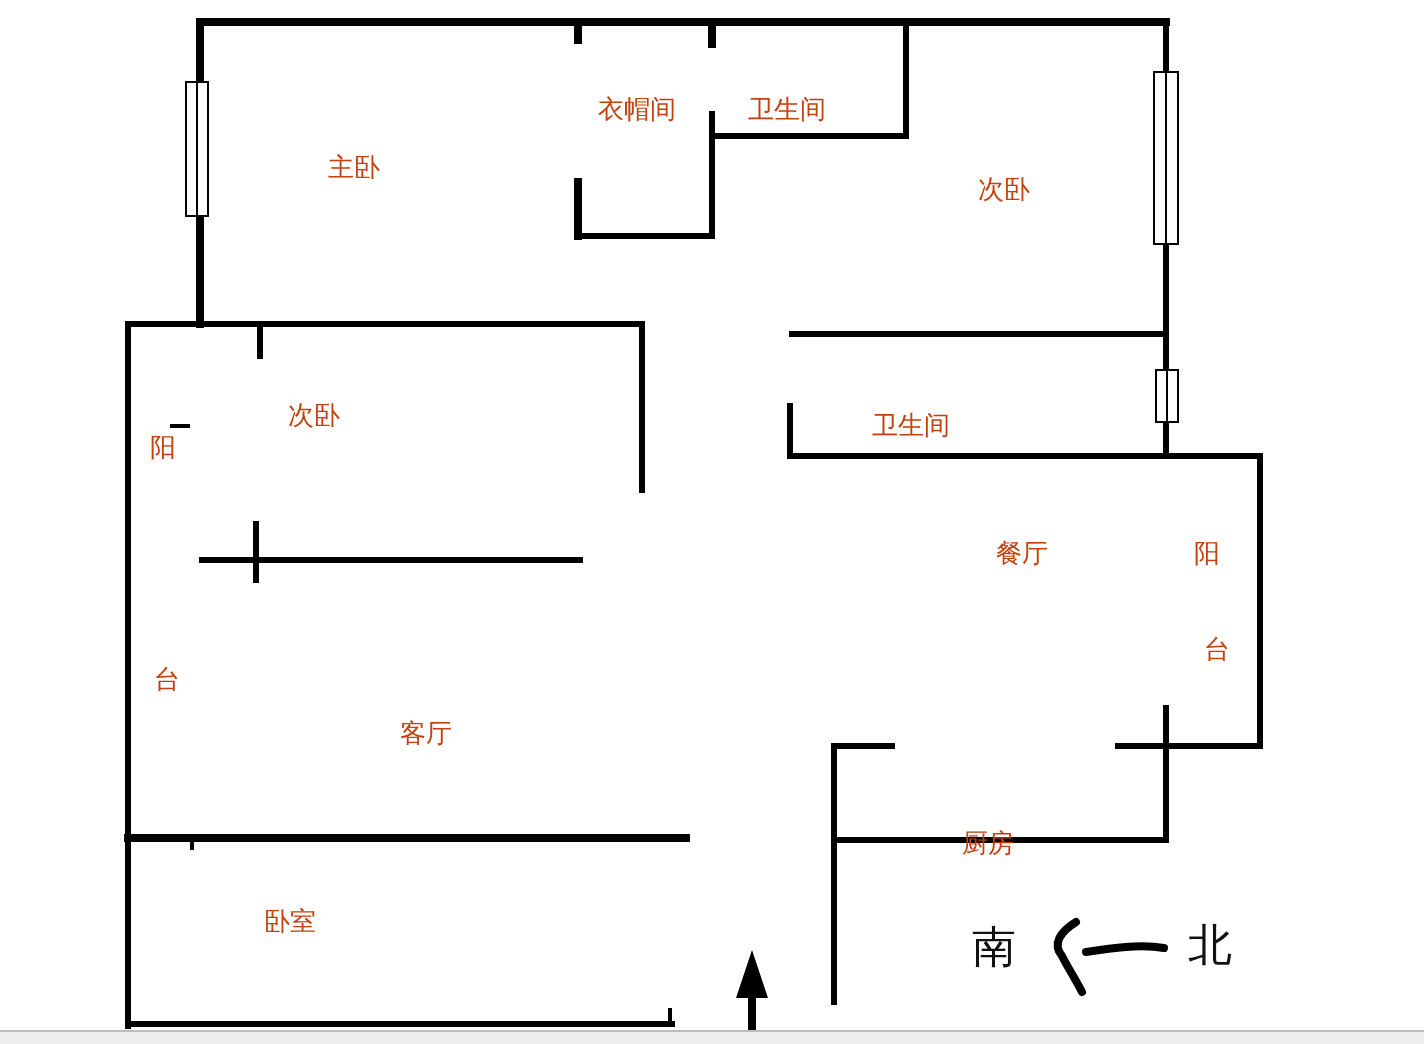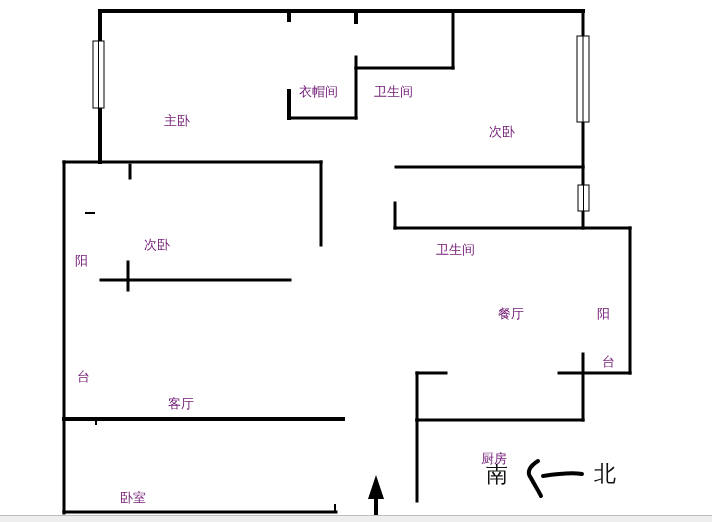--- a/index.html
+++ b/index.html
@@ -1,19 +1,19 @@
 <!DOCTYPE html>
 <html><head>
 <meta charset="utf-8">
 <style>
   html, body { margin: 0; padding: 0; background: #ffffff; }
   body { width: 712px; height: 522px; position: relative; overflow: hidden;
          font-family: "DejaVu Sans", "Liberation Sans", sans-serif; }
   #plan { position: absolute; left: 0; top: 0; width: 712px; height: 522px; }
-  .label { position: absolute; font-size: 13px; color: #701a75; white-space: nowrap; line-height: 1; margin-top: 36px; }
+  .label { position: absolute; font-size: 13px; color: #c2410c; white-space: nowrap; line-height: 1; }
   .compass { position: absolute; font-size: 22px; color: #111; line-height: 1; }
   .bottom-strip { position: absolute; left: 0; top: 515px; width: 712px; height: 7px;
                   background: #eeeeee; border-top: 1px solid #bdbdbd; }
 </style>
 </head>
 <body>
 
 <svg id="plan" viewBox="0 0 712 522" xmlns="http://www.w3.org/2000/svg">
   <g stroke="#000" fill="none" stroke-linecap="square">
 
@@ -91,24 +91,24 @@
 
 <div>
   <span class="label" style="left:164px;top:78px">主卧</span>
   <span class="label" style="left:299px;top:49px">衣帽间</span>
   <span class="label" style="left:374px;top:49px">卫生间</span>
   <span class="label" style="left:489px;top:89px">次卧</span>
   <span class="label" style="left:436px;top:207px">卫生间</span>
   <span class="label" style="left:144px;top:202px">次卧</span>
   <span class="label" style="left:75px;top:218px">阳</span>
   <span class="label" style="left:77px;top:334px">台</span>
-  <span class="label" style="left:168px;top:361px">客厅</span>
+  <span class="label" style="left:200px;top:361px">客厅</span>
   <span class="label" style="left:498px;top:271px">餐厅</span>
   <span class="label" style="left:597px;top:271px">阳</span>
   <span class="label" style="left:602px;top:319px">台</span>
   <span class="label" style="left:481px;top:416px">厨房</span>
-  <span class="label" style="left:120px;top:455px">卧室</span>
+  <span class="label" style="left:132px;top:455px">卧室</span>
 </div>
 
 <span class="compass" style="left:486px;top:464px">南</span>
 <span class="compass" style="left:594px;top:463px">北</span>
 
 <div class="bottom-strip"></div>
 
 </body></html>

